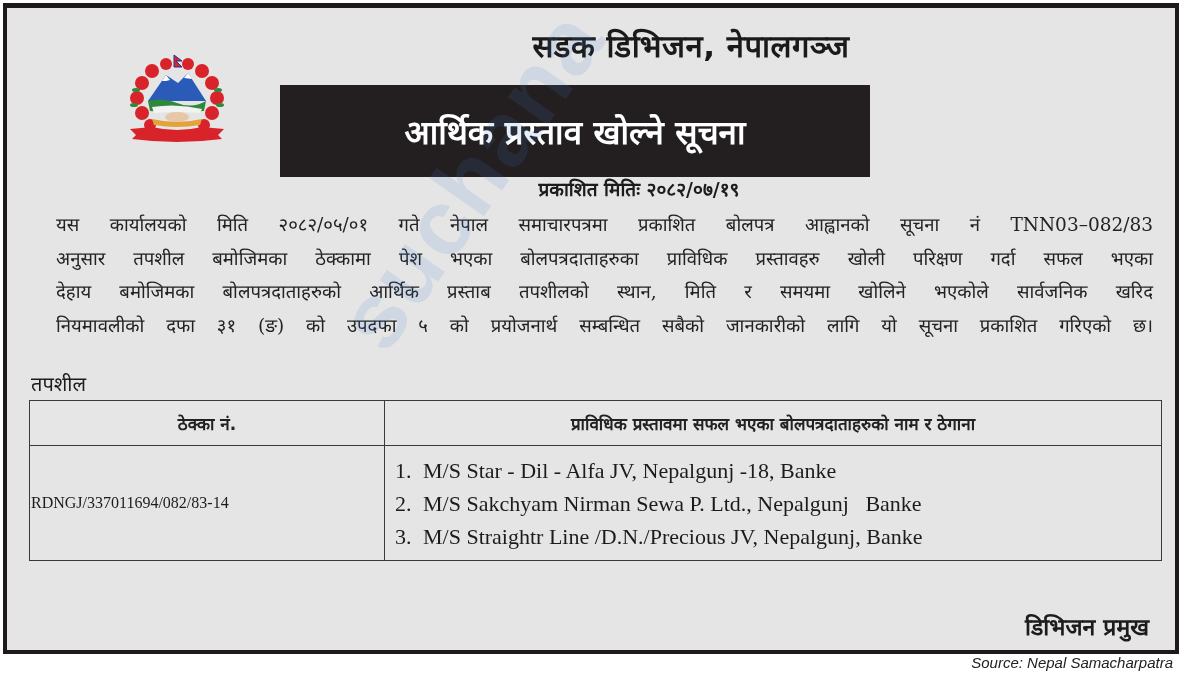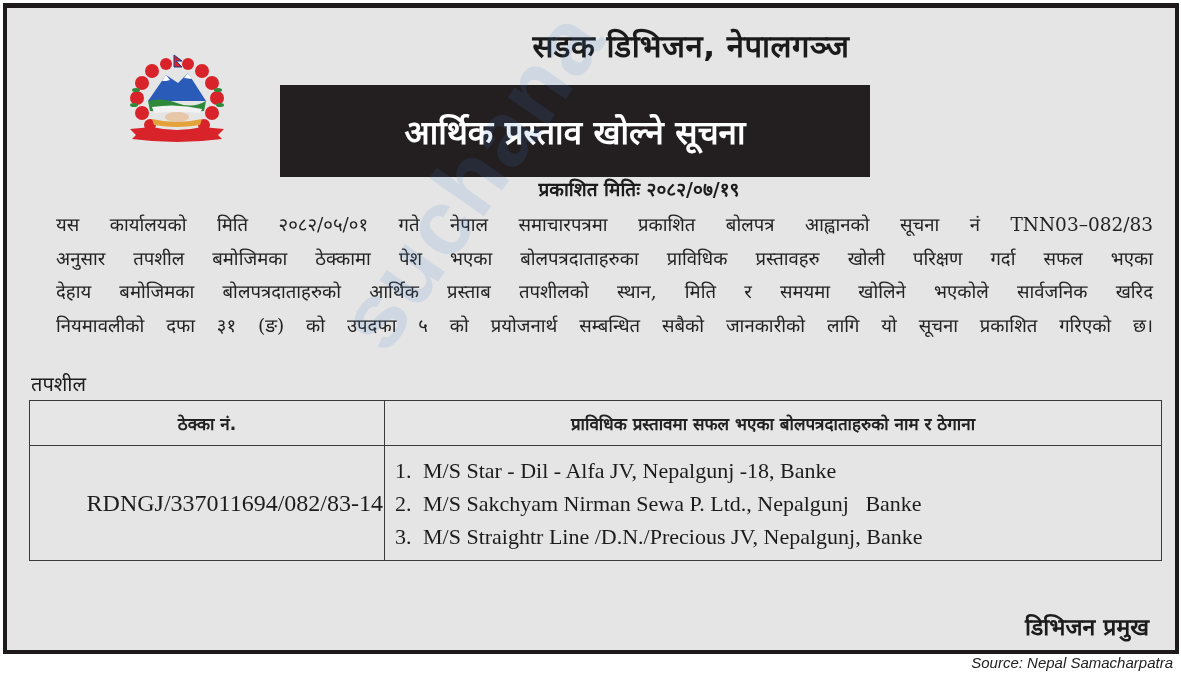--- a/index.html
+++ b/index.html
@@ -8,21 +8,21 @@
   .logo { position:absolute; left:115px; top:45px; width:110px; height:92px; }
   .org-title { position:absolute; left:0; right:0; top:16px; text-align:center; font-family:"DejaVu Sans", sans-serif; font-weight:bold; font-size:31px; letter-spacing:0.5px; padding-left:200px; box-sizing:border-box; color:#1a1a1a; }
   .banner { position:absolute; left:273px; top:77px; width:590px; height:92px; background:#231f20; color:#fff; display:flex; align-items:center; justify-content:center; font-family:"DejaVu Sans", sans-serif; font-weight:bold; font-size:33px; }
   .pub-date { position:absolute; left:0; right:0; top:168px; text-align:center; font-family:"DejaVu Sans", sans-serif; font-weight:bold; font-size:19px; padding-left:96px; box-sizing:border-box; }
   .body-para { position:absolute; left:22px; right:22px; top:200px; font-size:18.5px; line-height:33.5px; text-align:justify; text-align-last:justify; color:#222; }
   .body-para .line { display:block; text-align:justify; text-align-last:justify; white-space:nowrap;margin-left:27px; }
   .section-label { position:absolute; left:24px; top:362px; font-family:"DejaVu Sans", sans-serif; font-weight:normal; font-size:20px; }
   .tbl { position:absolute; left:22px; top:392px; width:1133px; border-collapse:collapse; font-size:20px; }
   .tbl th, .tbl td { border:1.5px solid #3a3a3a; }
   .tbl th { background:#e6e6e6; height:42px; font-family:"DejaVu Sans", sans-serif; font-weight:bold; font-size:17px; text-align:center; color:#222;margin-top:36px; }
-  .tbl td.contract { width:352px; height:112px; text-align:right; font-family:"Liberation Serif", serif; font-size:24px; vertical-align:middle; }
+  .tbl td.contract { width:352px; height:112px; text-align:left; font-family:"Liberation Serif", serif; font-size:16px; vertical-align:middle; }
   .tbl td.bidders { padding:6px 10px; font-family:"Liberation Serif", serif; font-size:22px; line-height:33px; vertical-align:middle; }
   .bidder { display:flex; white-space:pre; }
   .bidder .num { width:28px; }
   .tbl td.footer-row { height:43px; padding-left:14px; font-size:18px; color:#222; }
   .signature { position:absolute; right:26px; top:602px; font-family:"DejaVu Sans", sans-serif; font-weight:bold; font-size:23px; }
   .source { position:absolute; right:8px; top:654px; font-family:"Liberation Sans", sans-serif; font-style:italic; font-size:15px; color:#222;text-align:center; }
   .watermark { position:absolute; left:310px; top:300px; font-family:"Liberation Sans", sans-serif; font-weight:bold; font-size:92px; color:#3b7fd0; opacity:0.13; transform:rotate(-55deg); transform-origin:left top; pointer-events:none; letter-spacing:2px; }
 </style>
 </head>
 <body>

